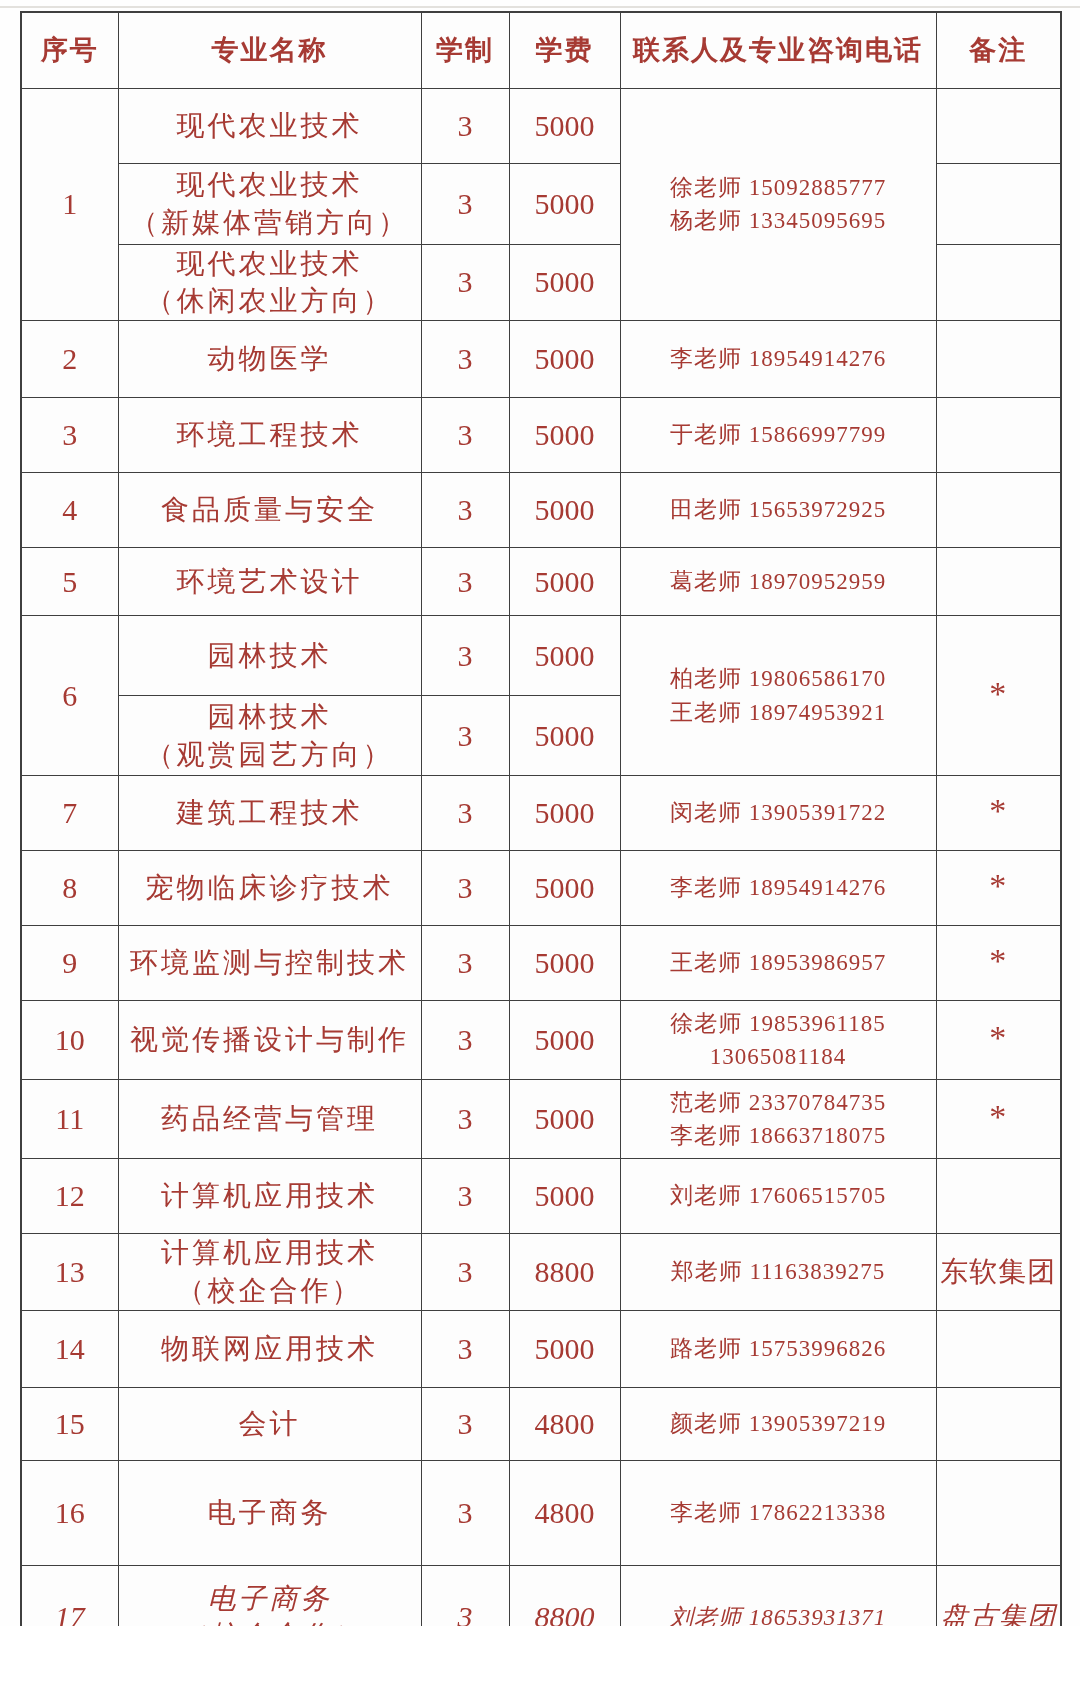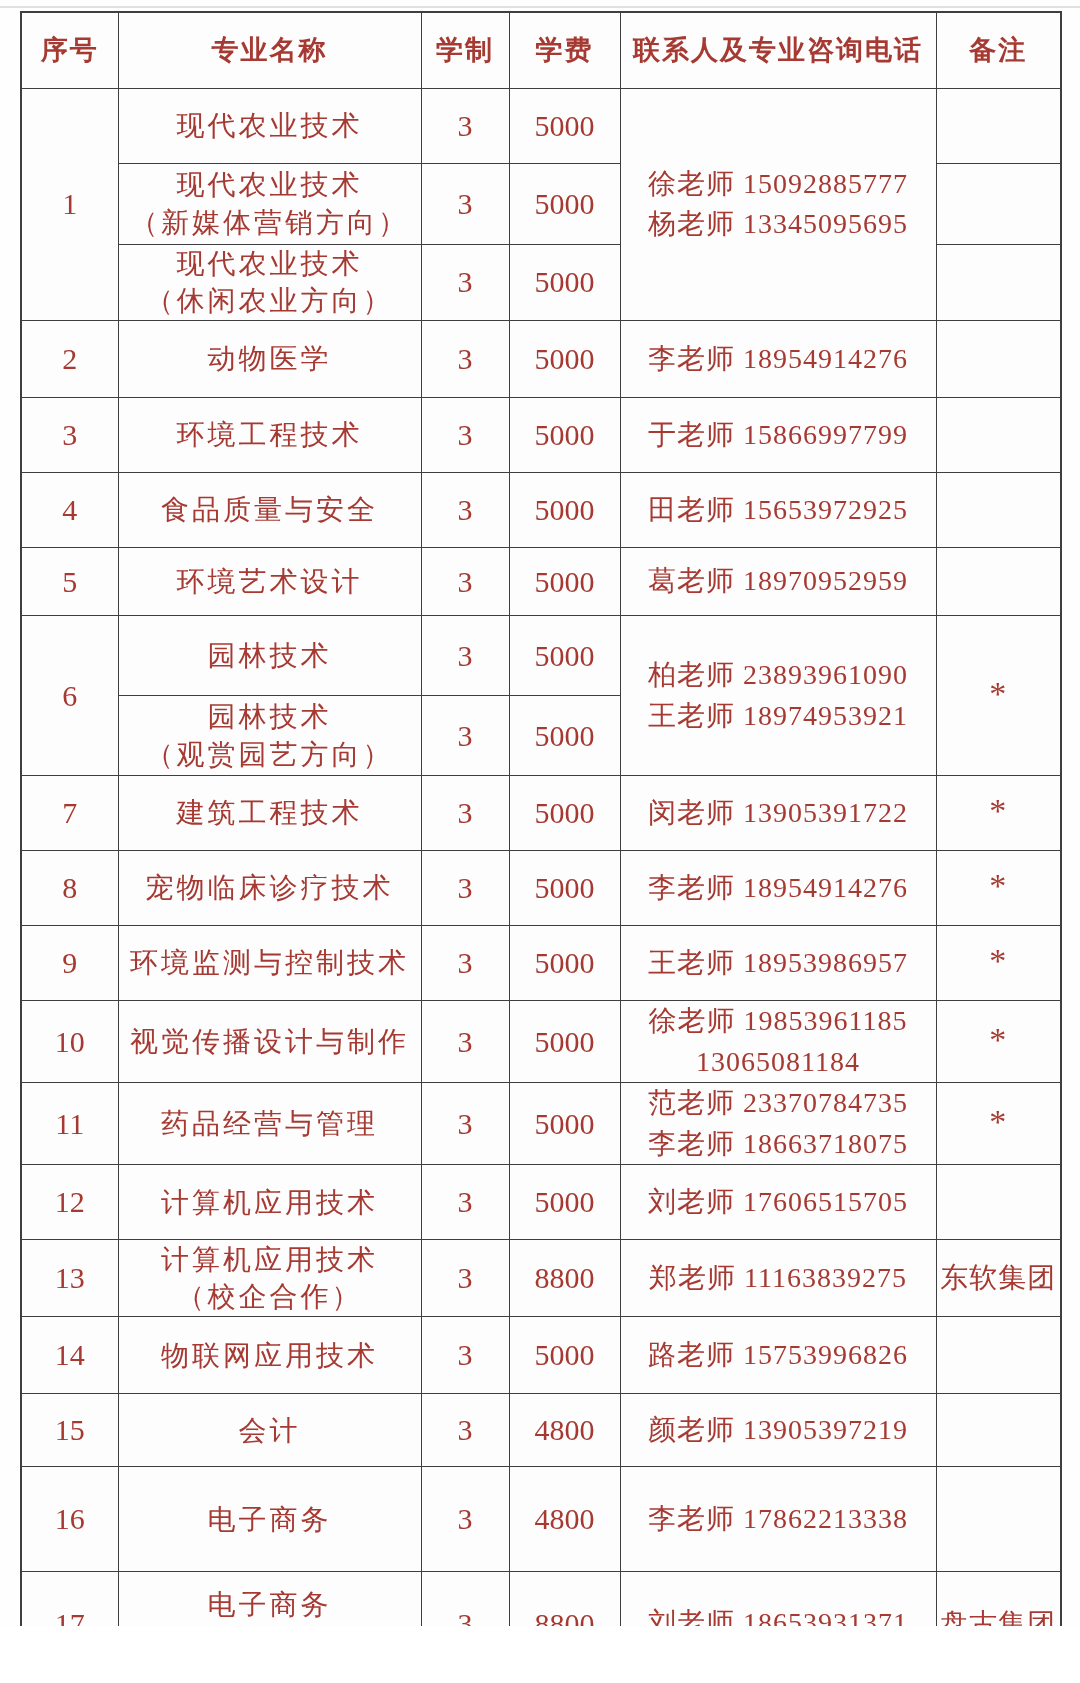--- a/index.html
+++ b/index.html
@@ -47,32 +47,32 @@
     overflow: hidden;
   }
   th {
     font-size: 27px;
     font-weight: bold;
     letter-spacing: 2px;
   }
   td.c-no   { font-size: 30px; }
   td.c-major { font-size: 28px; letter-spacing: 3px; line-height: 1.35; margin-left: 40px; }
   td.c-num  { font-size: 30px; }
-  td.c-contact { font-size: 28px; line-height: 1.45; letter-spacing: 1px; }
+  td.c-contact { font-size: 23px; line-height: 1.45; letter-spacing: 1px; }
   td.c-note { font-size: 28px; letter-spacing: 1px; }
   td.c-note .star { font-size: 34px; line-height: 0.8; }
   .h68 { height: 68px; }
   .h73 { height: 73px; }
   .h75 { height: 75px; }
   .h76 { height: 76px; }
   .h77 { height: 77px; }
   .h79 { height: 79px; padding-left: 38px; }
   .h80 { height: 80px; }
   .h81 { height: 81px; }
-  .h104 { height: 104px; }
+  .h104 { height: 104px; font-style: italic; }
   .h105 { height: 105px; }
 </style>
 </head>
 <body>
 
 <div class="canvas">
   <div class="top-edge-line"></div>
 
   <table class="majors">
     <colgroup>
@@ -181,21 +181,21 @@
     </tr>
 
     <tr class="h80">
       <td class="c-no" rowspan="2">6</td>
       <td class="c-major">
         <div>园林技术</div>
       </td>
       <td class="c-num">3</td>
       <td class="c-num">5000</td>
       <td class="c-contact" rowspan="2">
-        <div>柏老师 23893961090</div>
+        <div>柏老师 19806586170</div>
         <div>王老师 18974953921</div>
       </td>
       <td class="c-note" rowspan="2">
         <span class="star">*</span>
       </td>
     </tr>
 
     <tr class="h80">
       <td class="c-major">
         <div>园林技术</div>

